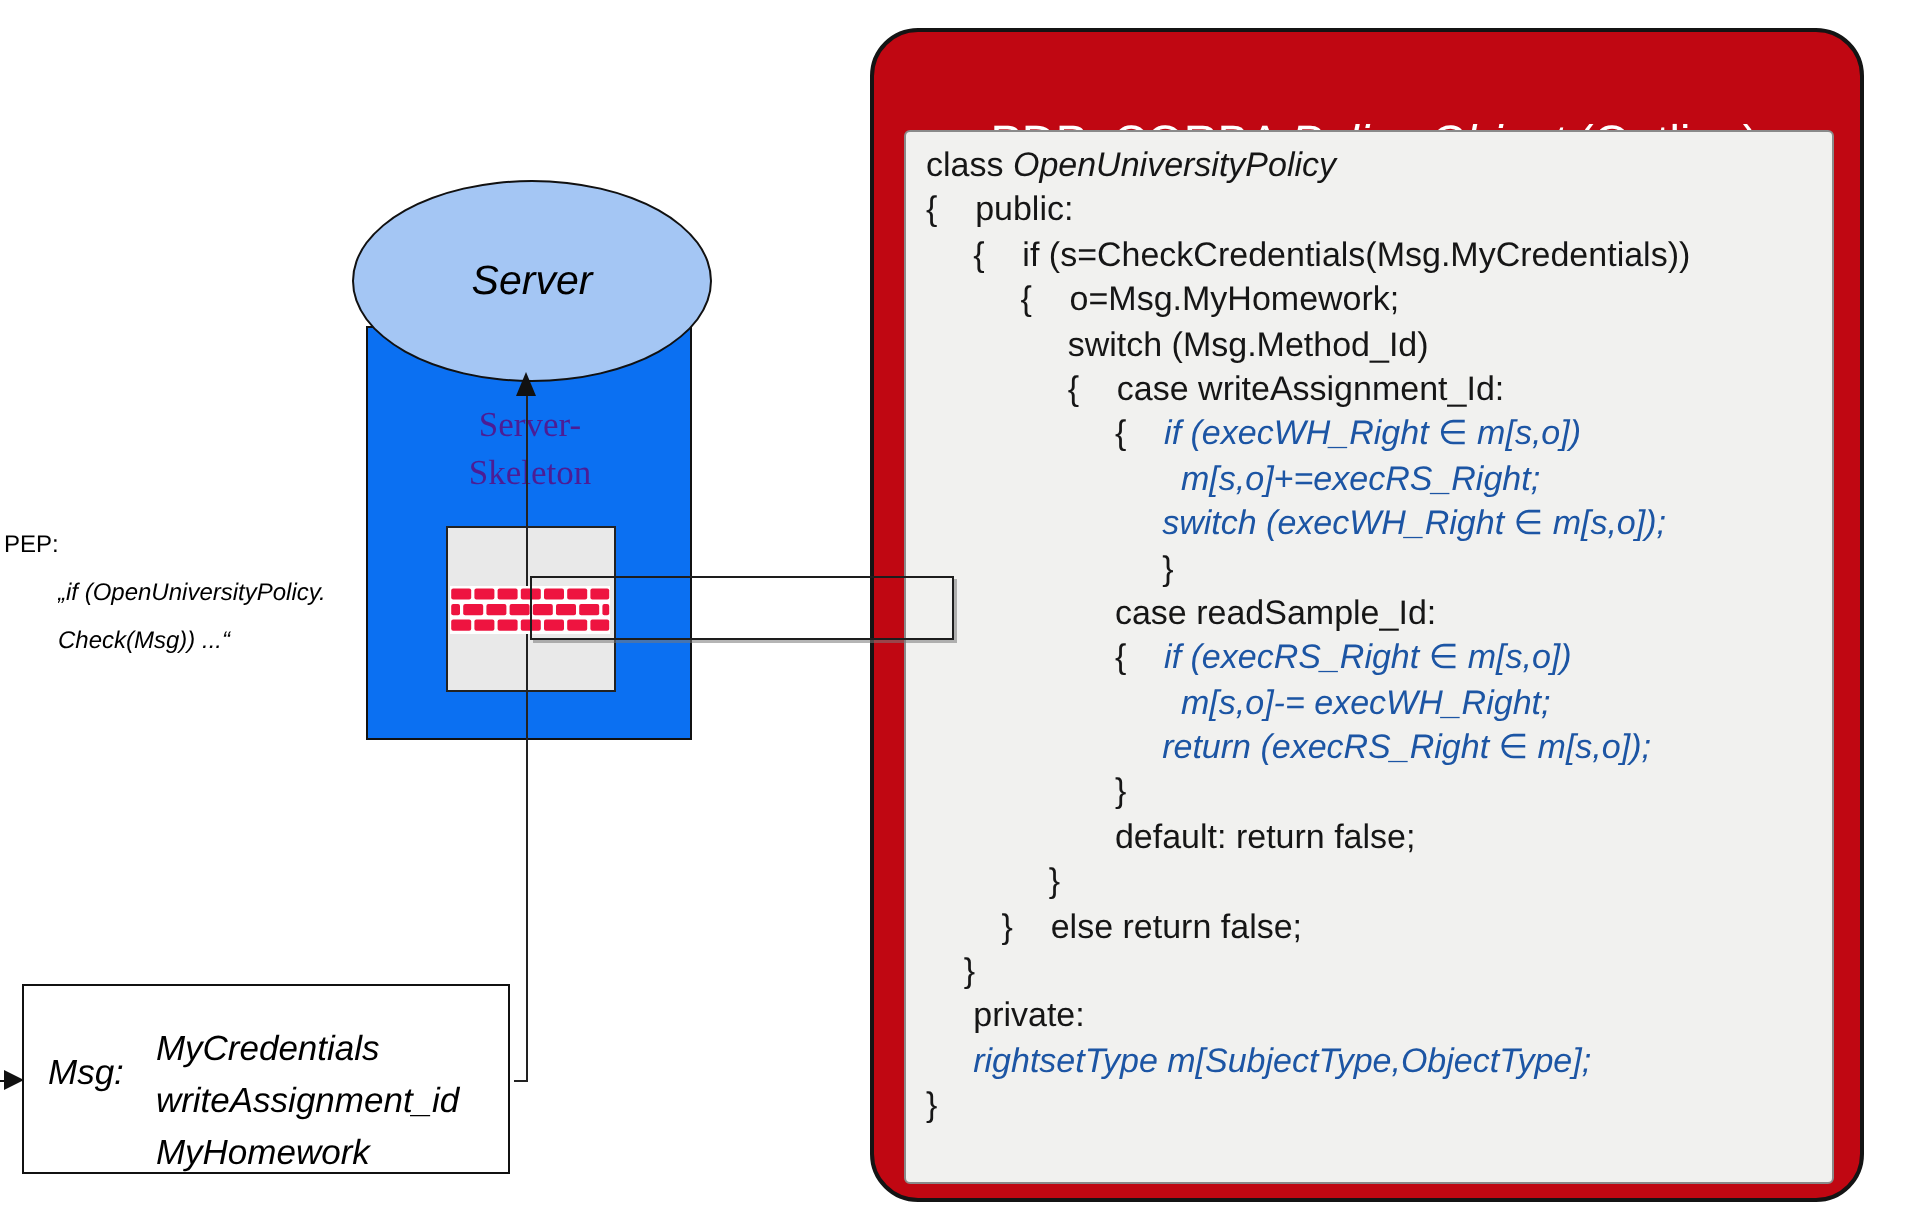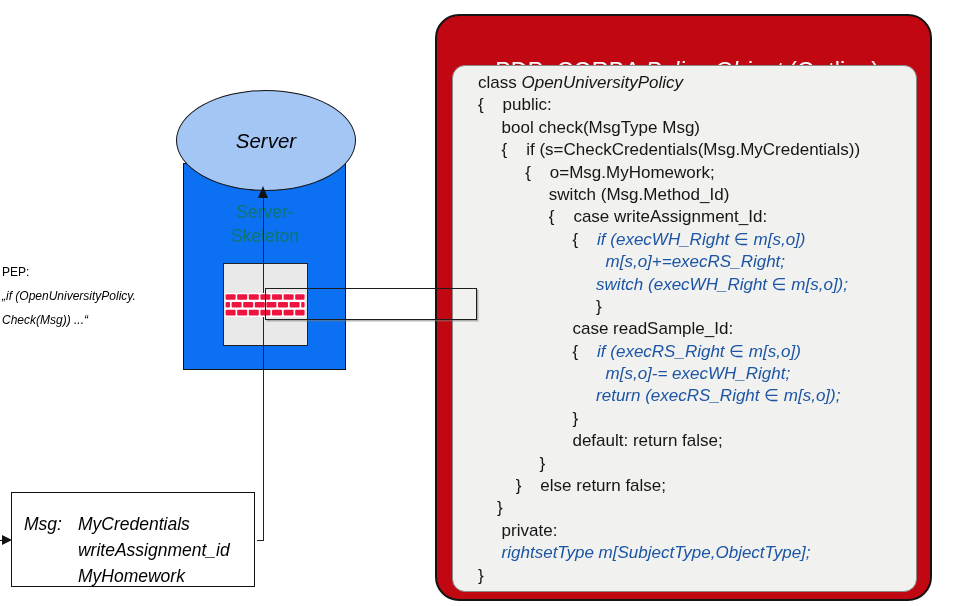--- a/index.html
+++ b/index.html
@@ -3,60 +3,60 @@
 <meta charset="utf-8">
 <style>
   html,body{margin:0;padding:0;background:#fff;}
   .page{position:relative;width:953px;height:606px;overflow:hidden;background:#fff;
         font-family:"Liberation Sans","DejaVu Sans",sans-serif;}
 
   
   .blue-rect{position:absolute;left:183px;top:163px;width:161px;height:205px;
              background:var(--blue-rect,#0b70f2);border:1.6px solid #111;z-index:1;}
   .skeleton-label{position:absolute;left:183px;top:200px;width:164px;z-index:2;
-                  color:#0f766e;font-size:17.5px;line-height:24px;text-align:center;}
+                  color:#4c1d95;font-size:17.5px;line-height:24px;text-align:center;font-family:Liberation Serif, serif;}
   .ellipse{position:absolute;left:176px;top:90px;width:178px;height:99px;border-radius:50%;
            background:var(--ellipse-blue,#a4c6f4);border:1.6px solid #111;z-index:3;
            display:flex;align-items:center;justify-content:center;font-style:italic;}
   .ellipse span{font-size:20.5px;color:#000;}
 
   .gray-box{position:absolute;left:223px;top:263px;width:83px;height:81px;
             background:var(--gray-box,#e9e9e9);border:1.6px solid #222;z-index:2;}
   .vline{position:absolute;left:262.8px;top:196px;width:1.7px;height:345px;background:#222;z-index:3;}
   .arrow-up{position:absolute;left:258px;top:186px;width:0;height:0;z-index:4;
             border-left:5.5px solid transparent;border-right:5.5px solid transparent;
             border-bottom:12px solid #111;}
   .elbow{position:absolute;left:257px;top:539.6px;width:7px;height:1.7px;background:#222;z-index:3;}
   .bricks{position:absolute;left:225px;top:293px;width:80px;height:24px;background:#fff;z-index:4;line-height:0;}
   .connector-rect{position:absolute;left:265px;top:288px;width:210px;height:30px;
                   border:1.5px solid #1d1d1d;box-shadow:1.5px 1.5px 0 rgba(120,120,120,.55);z-index:6;}
 
   .pep-text{position:absolute;left:2px;top:260px;z-index:7;font-size:12px;line-height:24px;color:#000;}
-  .pep-quote1,.pep-quote2{font-style:italic;}
+  .pep-quote1,.pep-quote2{font-style:italic;margin-left:27px;}
   .pep-quote1{background:linear-gradient(90deg,#000 0 181px,#fff 181px 100%);
               -webkit-background-clip:text;background-clip:text;color:transparent;}
 
   .msg-box{position:absolute;left:11px;top:492px;width:244px;height:95px;background:#fff;
            border:1.7px solid #111;z-index:2;display:flex;align-items:flex-start;
            padding:18px 0 0 12px;box-sizing:border-box;
            font-size:17.5px;font-style:italic;line-height:26px;}
-  .msg-label{margin-right:16px;}
+  .msg-label{margin-right:16px;margin-top:12px;}
   .client-line{position:absolute;left:0;top:539.6px;width:5px;height:1.7px;background:#111;z-index:2;}
   .arrow-right-head{position:absolute;left:2px;top:535px;width:0;height:0;z-index:3;
             border-top:5.5px solid transparent;border-bottom:5.5px solid transparent;
             border-left:10px solid #111;}
 
   
   .pdp{position:absolute;left:435px;top:14px;width:493px;height:583px;
        background:var(--pdp-red,#c00712);border:2px solid #141414;border-radius:24px;z-index:1;}
   .pdp-title{position:absolute;left:19px;top:15px;color:#fff;font-size:23.5px;white-space:pre;}
   .pdp-title .it{font-style:italic;}
   .code{position:absolute;left:15px;top:49px;width:465px;height:527px;box-sizing:border-box;
-        background:var(--code-bg,#f1f1ef);border:1px solid #8a8a8a;border-radius:13px;
-        padding:6px 0 0 25px;overflow:hidden;}
+        background:var(--code-bg,#f1f1ef);border:1px solid #8a8a8a;border-radius:3px;
+        padding:6px 0 0 10px;overflow:hidden;}
   .code-line{white-space:pre;font-size:17px;height:22.4px;line-height:22.4px;color:#161616;}
   .code-line .code-it{font-style:italic;}
   .code-line .code-blue{font-style:italic;color:var(--code-blue,#1c55a4);}
 </style>
 </head>
 <body>
 
 <div class="page">
 
   <div class="blue-rect"></div>
@@ -120,21 +120,20 @@
     </div>
   </div>
 
   <div class="pdp">
     <div class="pdp-title">
       <span>PDP: CORBA </span><span class="it">Policy Object</span><span> (Outline)</span>
     </div>
     <div class="code">
         <div class="code-line"><span>class </span><span class="code-it">OpenUniversityPolicy</span></div>
         <div class="code-line"><span>{    public:</span></div>
-        <div class="code-line"><span>     bool check(MsgType Msg)</span></div>
         <div class="code-line"><span>     {    if (s=CheckCredentials(Msg.MyCredentials))</span></div>
         <div class="code-line"><span>          {    o=Msg.MyHomework;</span></div>
         <div class="code-line"><span>               switch (Msg.Method_Id)</span></div>
         <div class="code-line"><span>               {    case writeAssignment_Id:</span></div>
         <div class="code-line"><span>                    {    </span><span class="code-blue">if (execWH_Right ∈ m[s,o])</span></div>
         <div class="code-line"><span class="code-blue">                           m[s,o]+=execRS_Right;</span></div>
         <div class="code-line"><span class="code-blue">                         switch (execWH_Right ∈ m[s,o]);</span></div>
         <div class="code-line"><span>                         }</span></div>
         <div class="code-line"><span>                    case readSample_Id:</span></div>
         <div class="code-line"><span>                    {    </span><span class="code-blue">if (execRS_Right ∈ m[s,o])</span></div>

